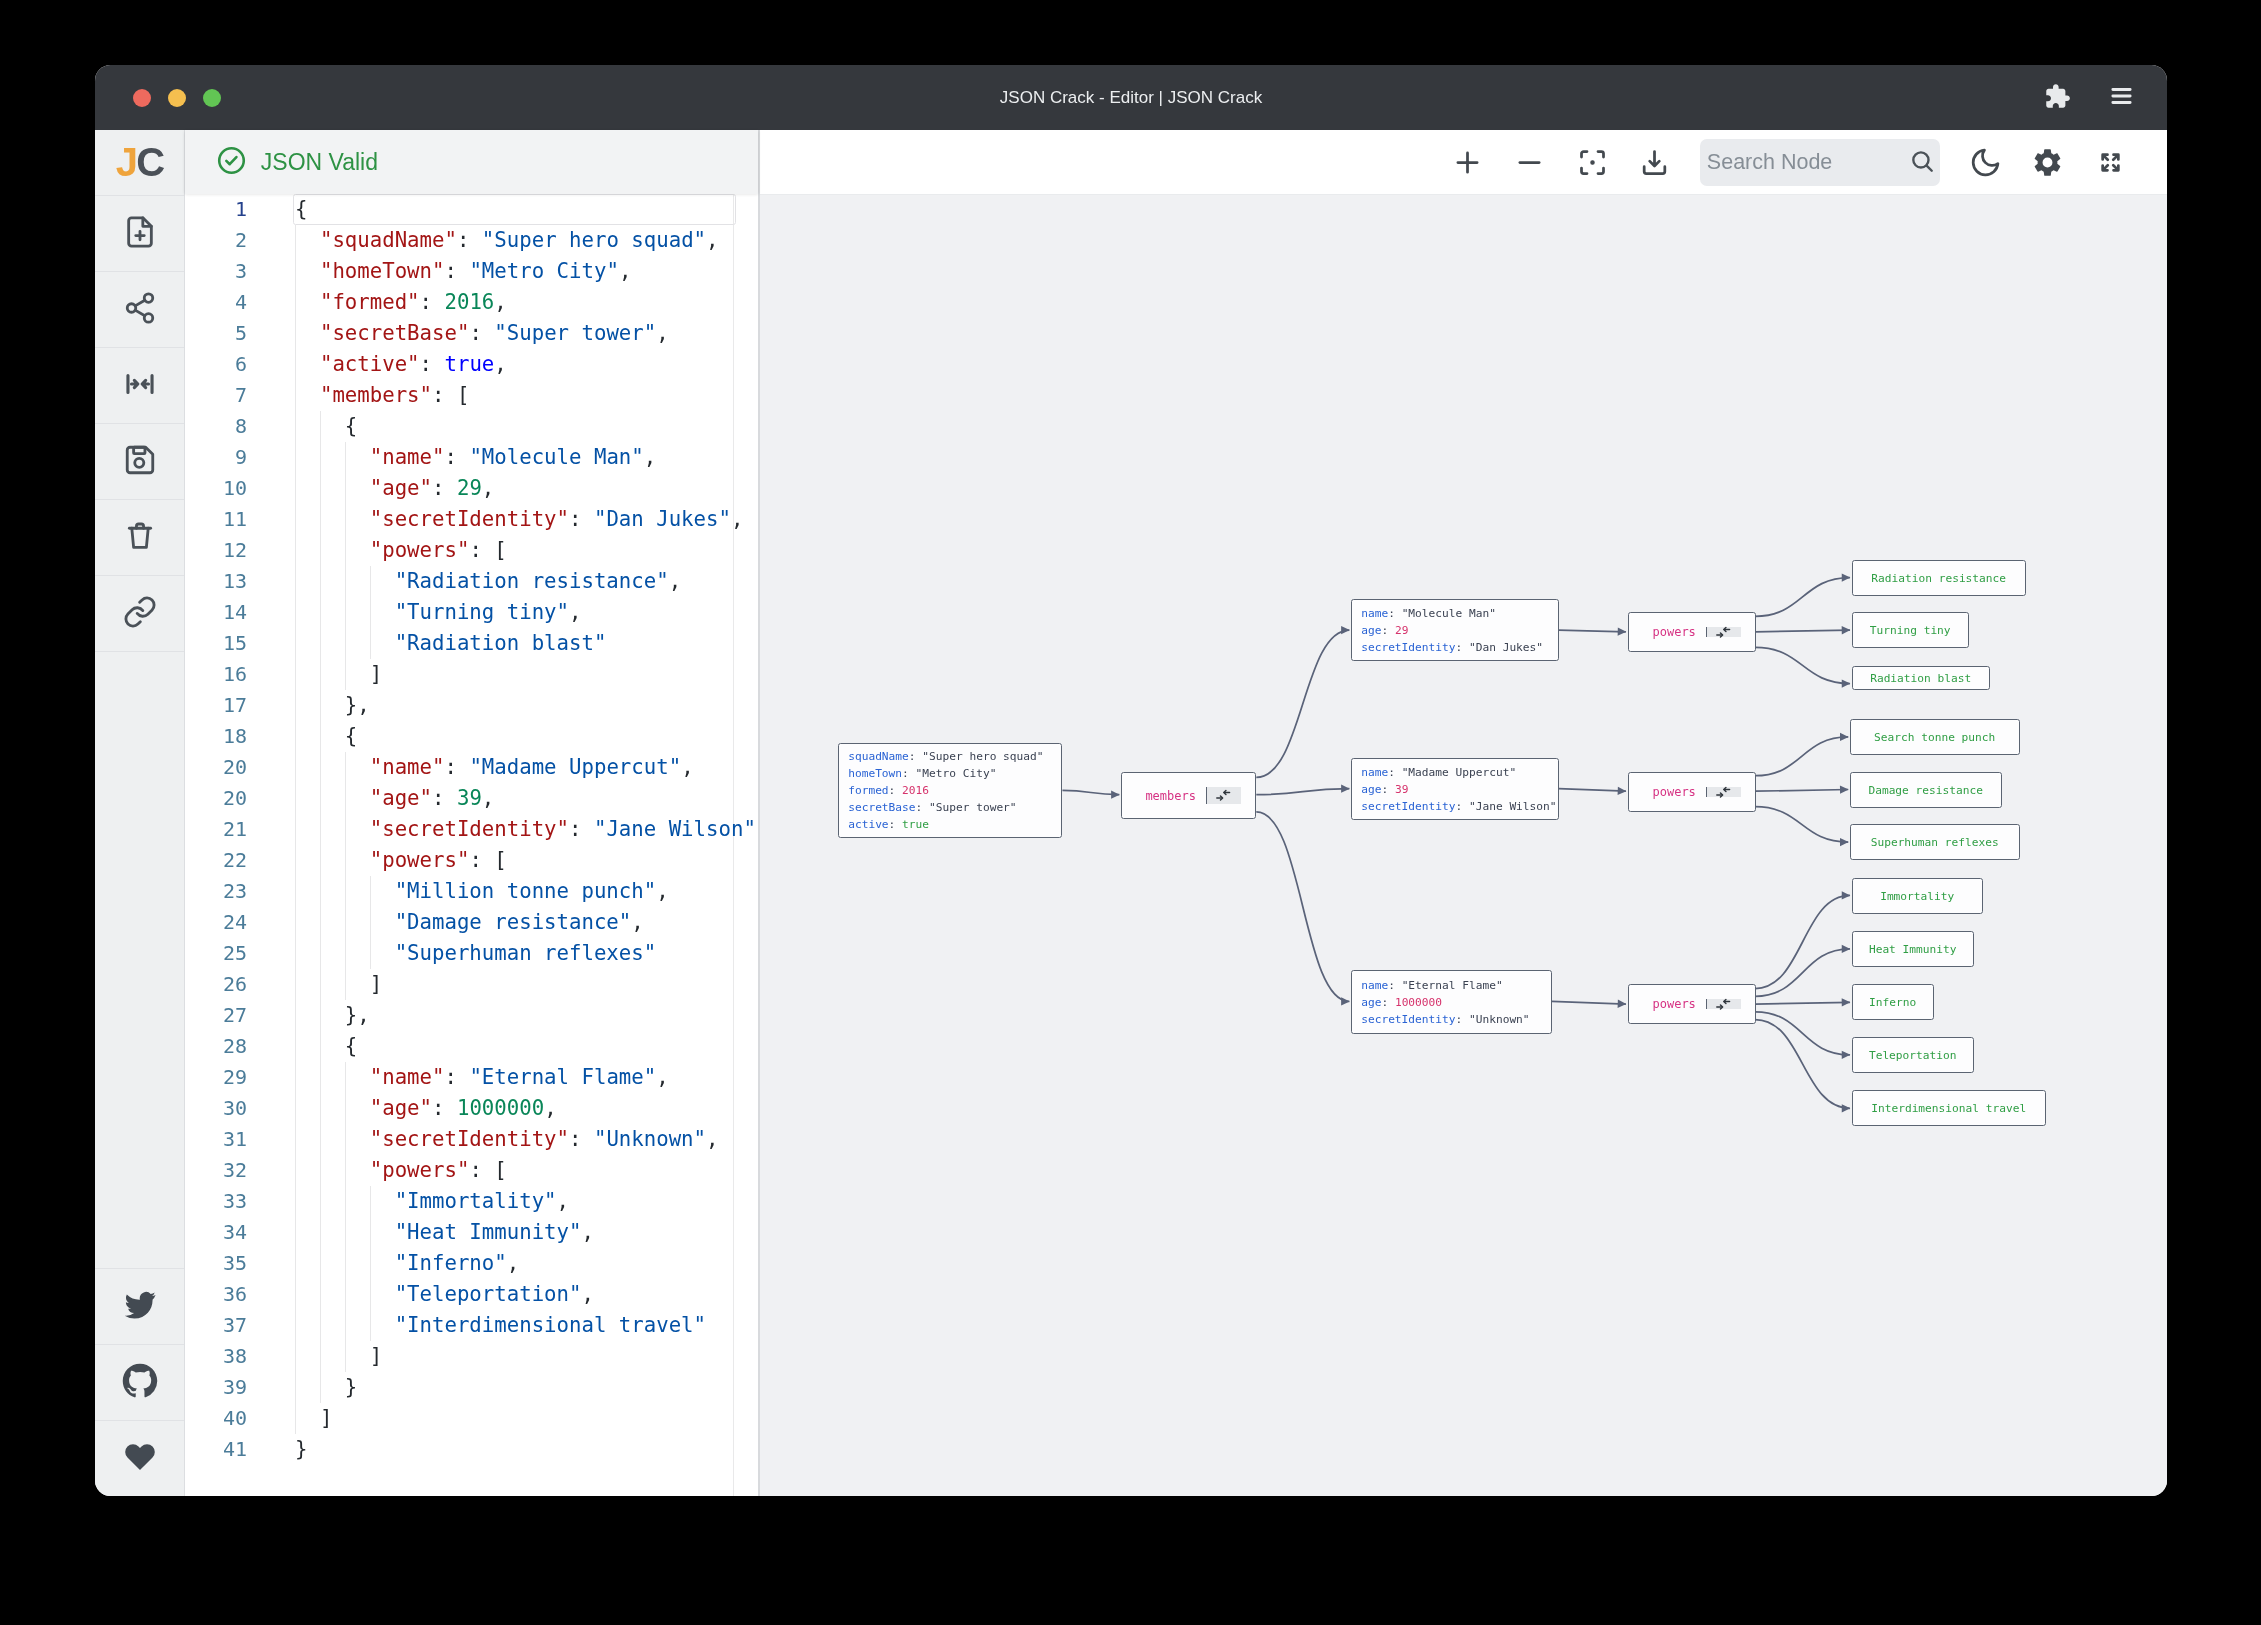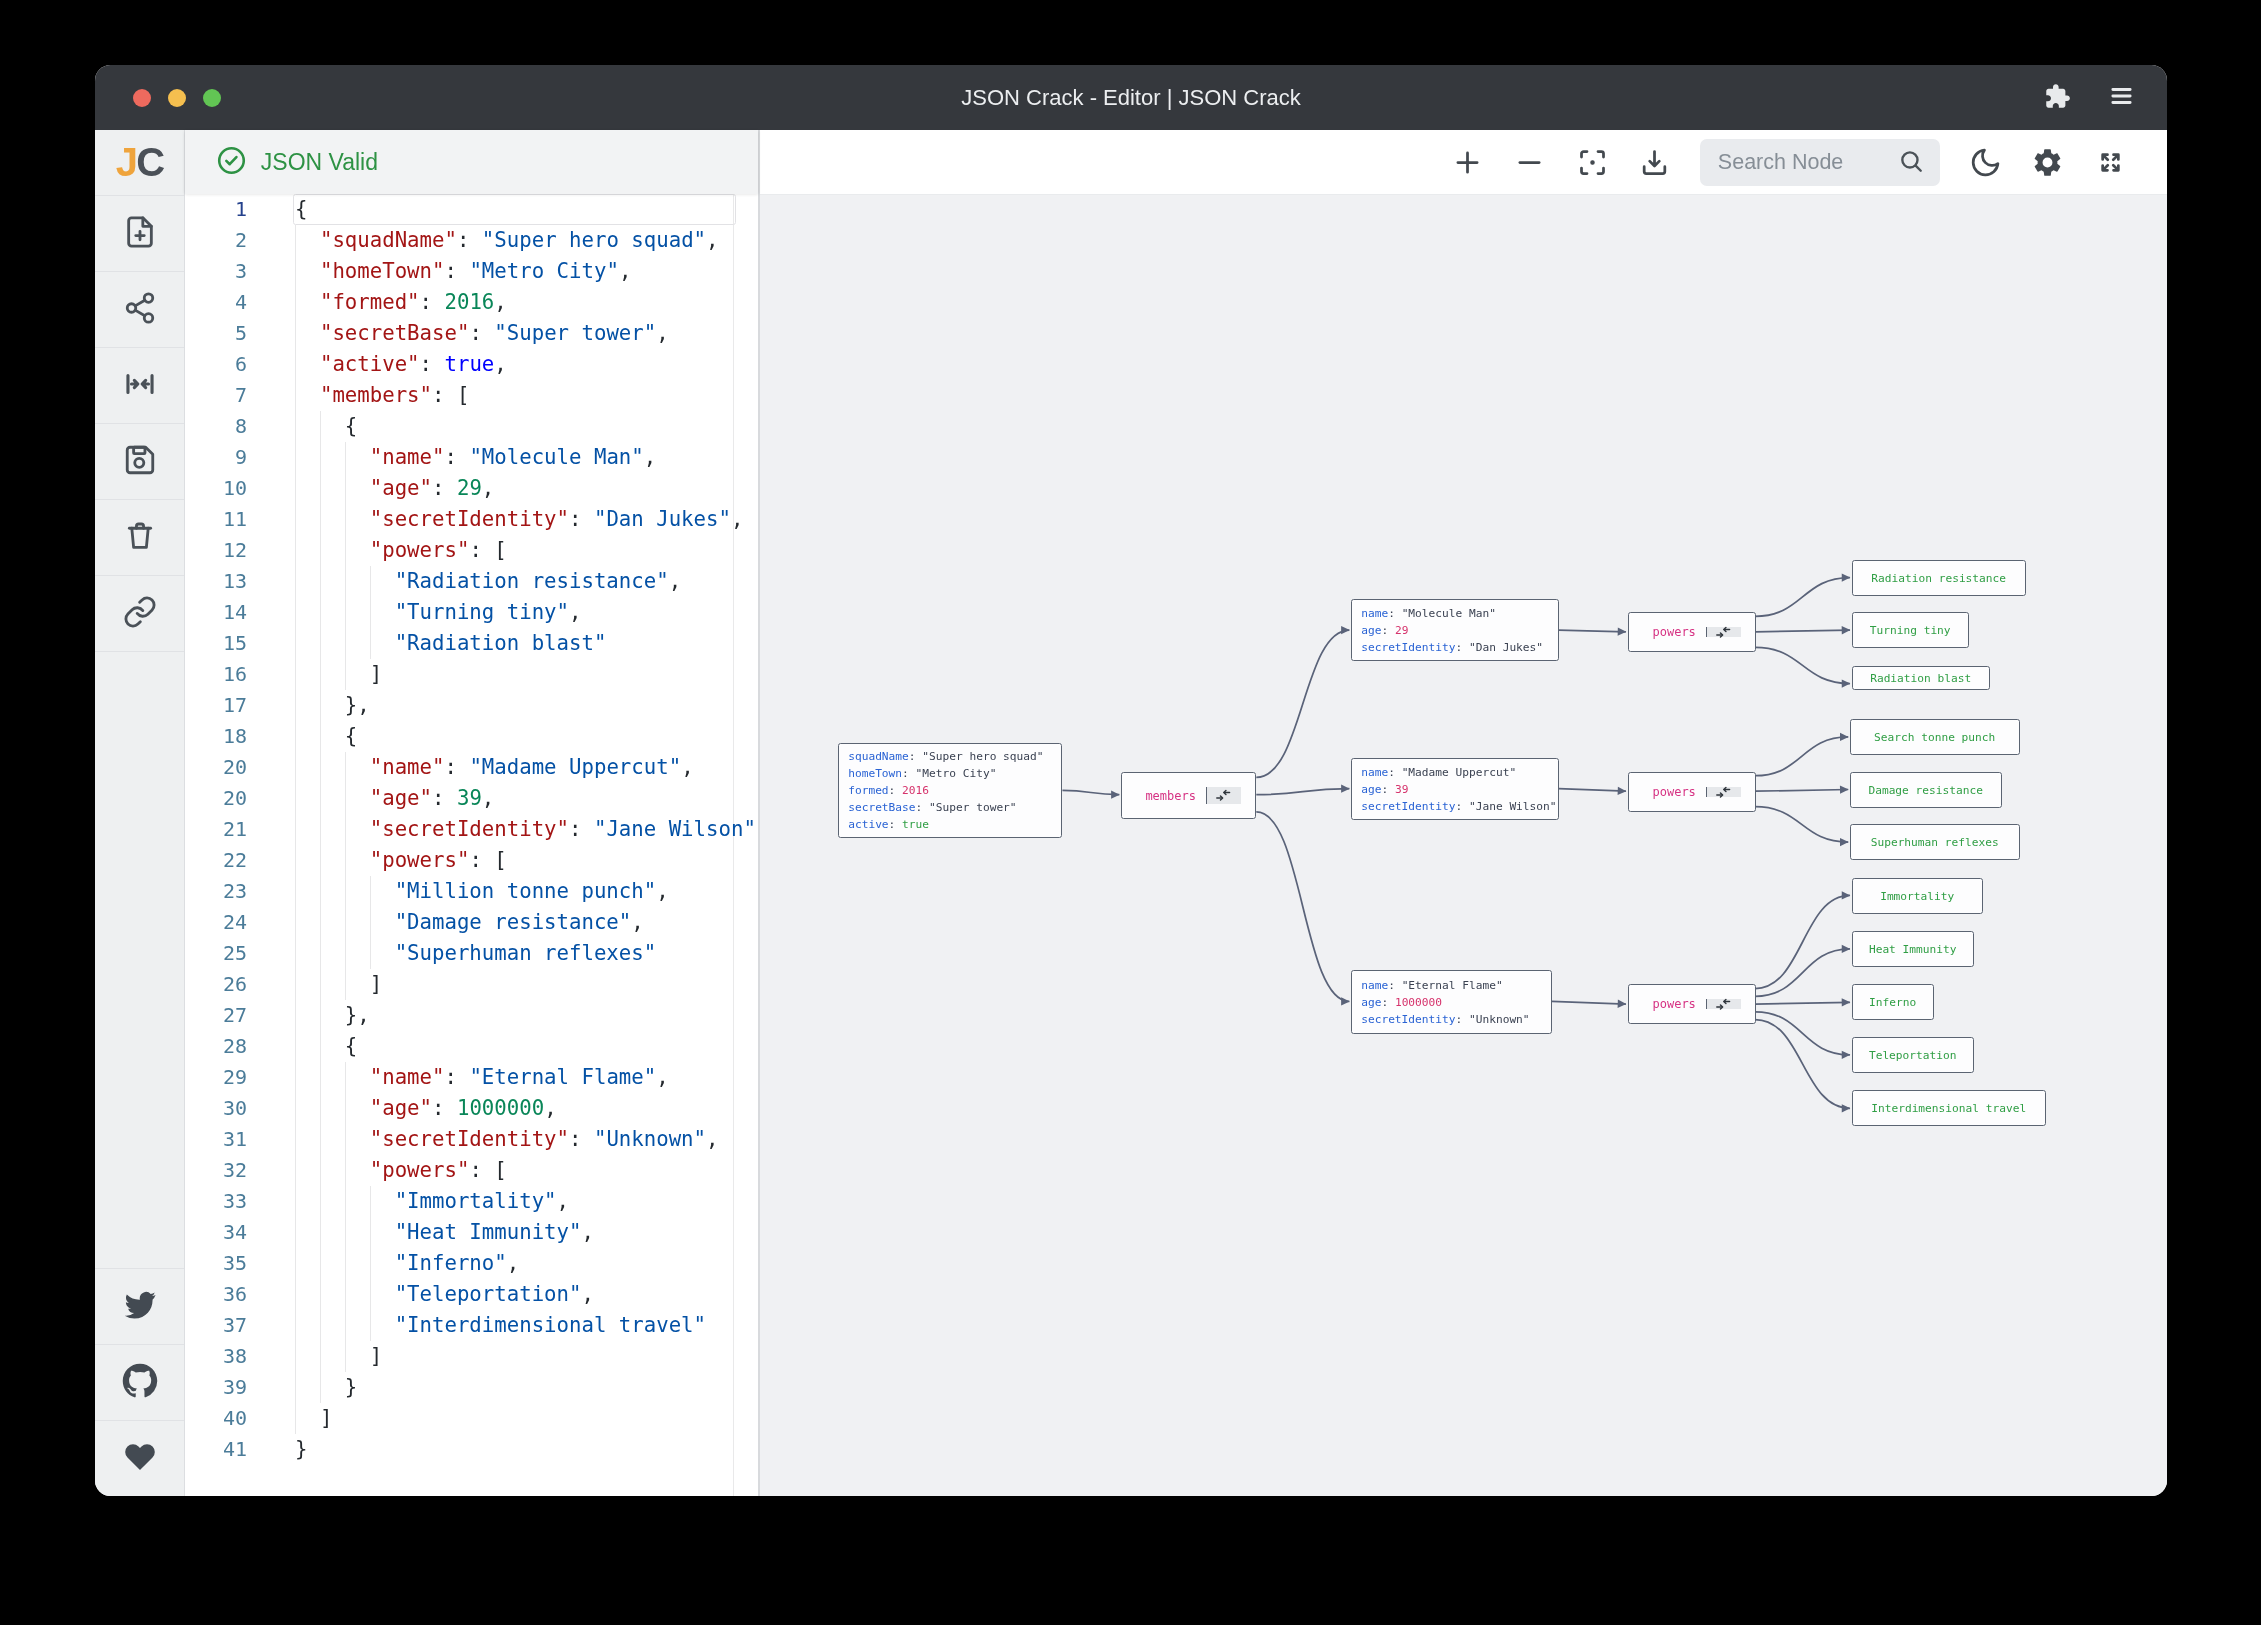--- a/index.html
+++ b/index.html
@@ -3,21 +3,21 @@
 <meta charset="utf-8">
 <style>
   html,body{margin:0;padding:0;background:#000;}
   .page{position:relative;width:2261px;height:1625px;background:#000;overflow:hidden;font-family:"Liberation Sans",sans-serif;}
   .window{position:absolute;left:95px;top:65px;width:2072px;height:1431px;border-radius:15.5px;overflow:hidden;background:#fff;display:flex;flex-direction:column;}
   
   .titlebar{position:relative;height:65px;flex:none;background:#35383d;display:flex;align-items:center;}
   .lights{display:flex;gap:17px;margin-left:38px;}
   .light{width:18px;height:18px;border-radius:50%;}
   .light.red{background:#ee6a5e;}.light.yellow{background:#f5bf4f;}.light.green{background:#62c554;}
-  .win-title{position:absolute;left:0;right:0;text-align:center;color:#eceef0;font-size:22px;font-weight:500;pointer-events:none;}
+  .win-title{position:absolute;left:0;right:0;text-align:center;color:#eceef0;font-size:17px;font-weight:500;pointer-events:none;}
   .tb-right{position:absolute;right:31px;display:flex;align-items:center;gap:36px;}
   
   .main{flex:1;display:flex;min-height:0;}
   .sidebar{width:89px;flex:none;background:#eef0f1;border-right:0.9px solid #dcdee1;display:flex;flex-direction:column;}
   .s-cell{height:75px;flex:none;display:flex;align-items:center;justify-content:center;border-bottom:0.9px solid #e0e2e5;cursor:pointer;}
   .s-cell.logo{height:65px;cursor:default;}
   .s-cell.top-sep{border-bottom:none;border-top:0.9px solid #e0e2e5;}
   .s-spacer{flex:1;}
   .logo-j{color:#efa43c;font-weight:800;font-size:40px;letter-spacing:-1.7px;}
   .logo-c{color:#4b5158;font-weight:800;font-size:40px;letter-spacing:-1.7px;}
@@ -32,21 +32,21 @@
   .ln.active{color:#24418c;}
   .code{flex:1;white-space:pre;color:#24292e;background-repeat:no-repeat;}
   .tk-key{color:#a31515;}.tk-str{color:#0451a5;}.tk-num{color:#098658;}.tk-bool{color:#0000ff;}
   .active-box{position:absolute;left:108px;width:443px;height:31px;border:1.7px solid #e2e2e5;border-radius:2.6px;box-sizing:border-box;pointer-events:none;z-index:2;}
   
   .divider-v{width:1.7px;flex:none;background:#d8dadd;}
   
   .graph-panel{flex:1;display:flex;flex-direction:column;background:#f0f1f3;min-width:0;}
   .graph-toolbar{height:64px;flex:none;background:#fff;border-bottom:0.9px solid #e9ebed;display:flex;align-items:center;justify-content:flex-end;gap:28.4px;padding-right:40px;}
   .tb-btn{width:34px;height:34px;display:flex;align-items:center;justify-content:center;cursor:pointer;}
-  .search-box{width:240px;height:47px;background:#e9ebee;border-radius:6.9px;display:flex;align-items:center;padding:0 16px;box-sizing:border-box;gap:8.6px;}
+  .search-box{width:240px;height:47px;background:#e9ebee;border-radius:6.9px;display:flex;align-items:center;padding:0 5px;box-sizing:border-box;gap:8.6px;}
   .search-input{flex:1;min-width:0;border:none;background:transparent;font-size:21.5px;color:#343a40;outline:none;font-family:"Liberation Sans",sans-serif;}
   .search-input::placeholder{color:#868e96;}
   .graph-canvas{flex:1;position:relative;overflow:hidden;}
   .edges-svg{position:absolute;inset:0;z-index:0;}
   .gnode{position:absolute;background:#fdfdfe;border:1.3px solid #5b6472;border-radius:2.6px;box-sizing:border-box;font-family:"DejaVu Sans Mono",monospace;font-size:11.2px;color:#3b4252;z-index:1;cursor:pointer;}
   .gnode.object{padding:3.4px 9.5px;display:flex;flex-direction:column;justify-content:center;}
   .nrow{line-height:17px;white-space:pre;}
   .nkey{color:#2a63d4;}
   .nval.vt-string{color:#3b4252;}.nval.vt-number{color:#d6336c;}.nval.vt-boolean{color:#2f9e44;}
   .gnode.leaf{display:flex;align-items:center;justify-content:center;color:#2f9e44;white-space:pre;}

